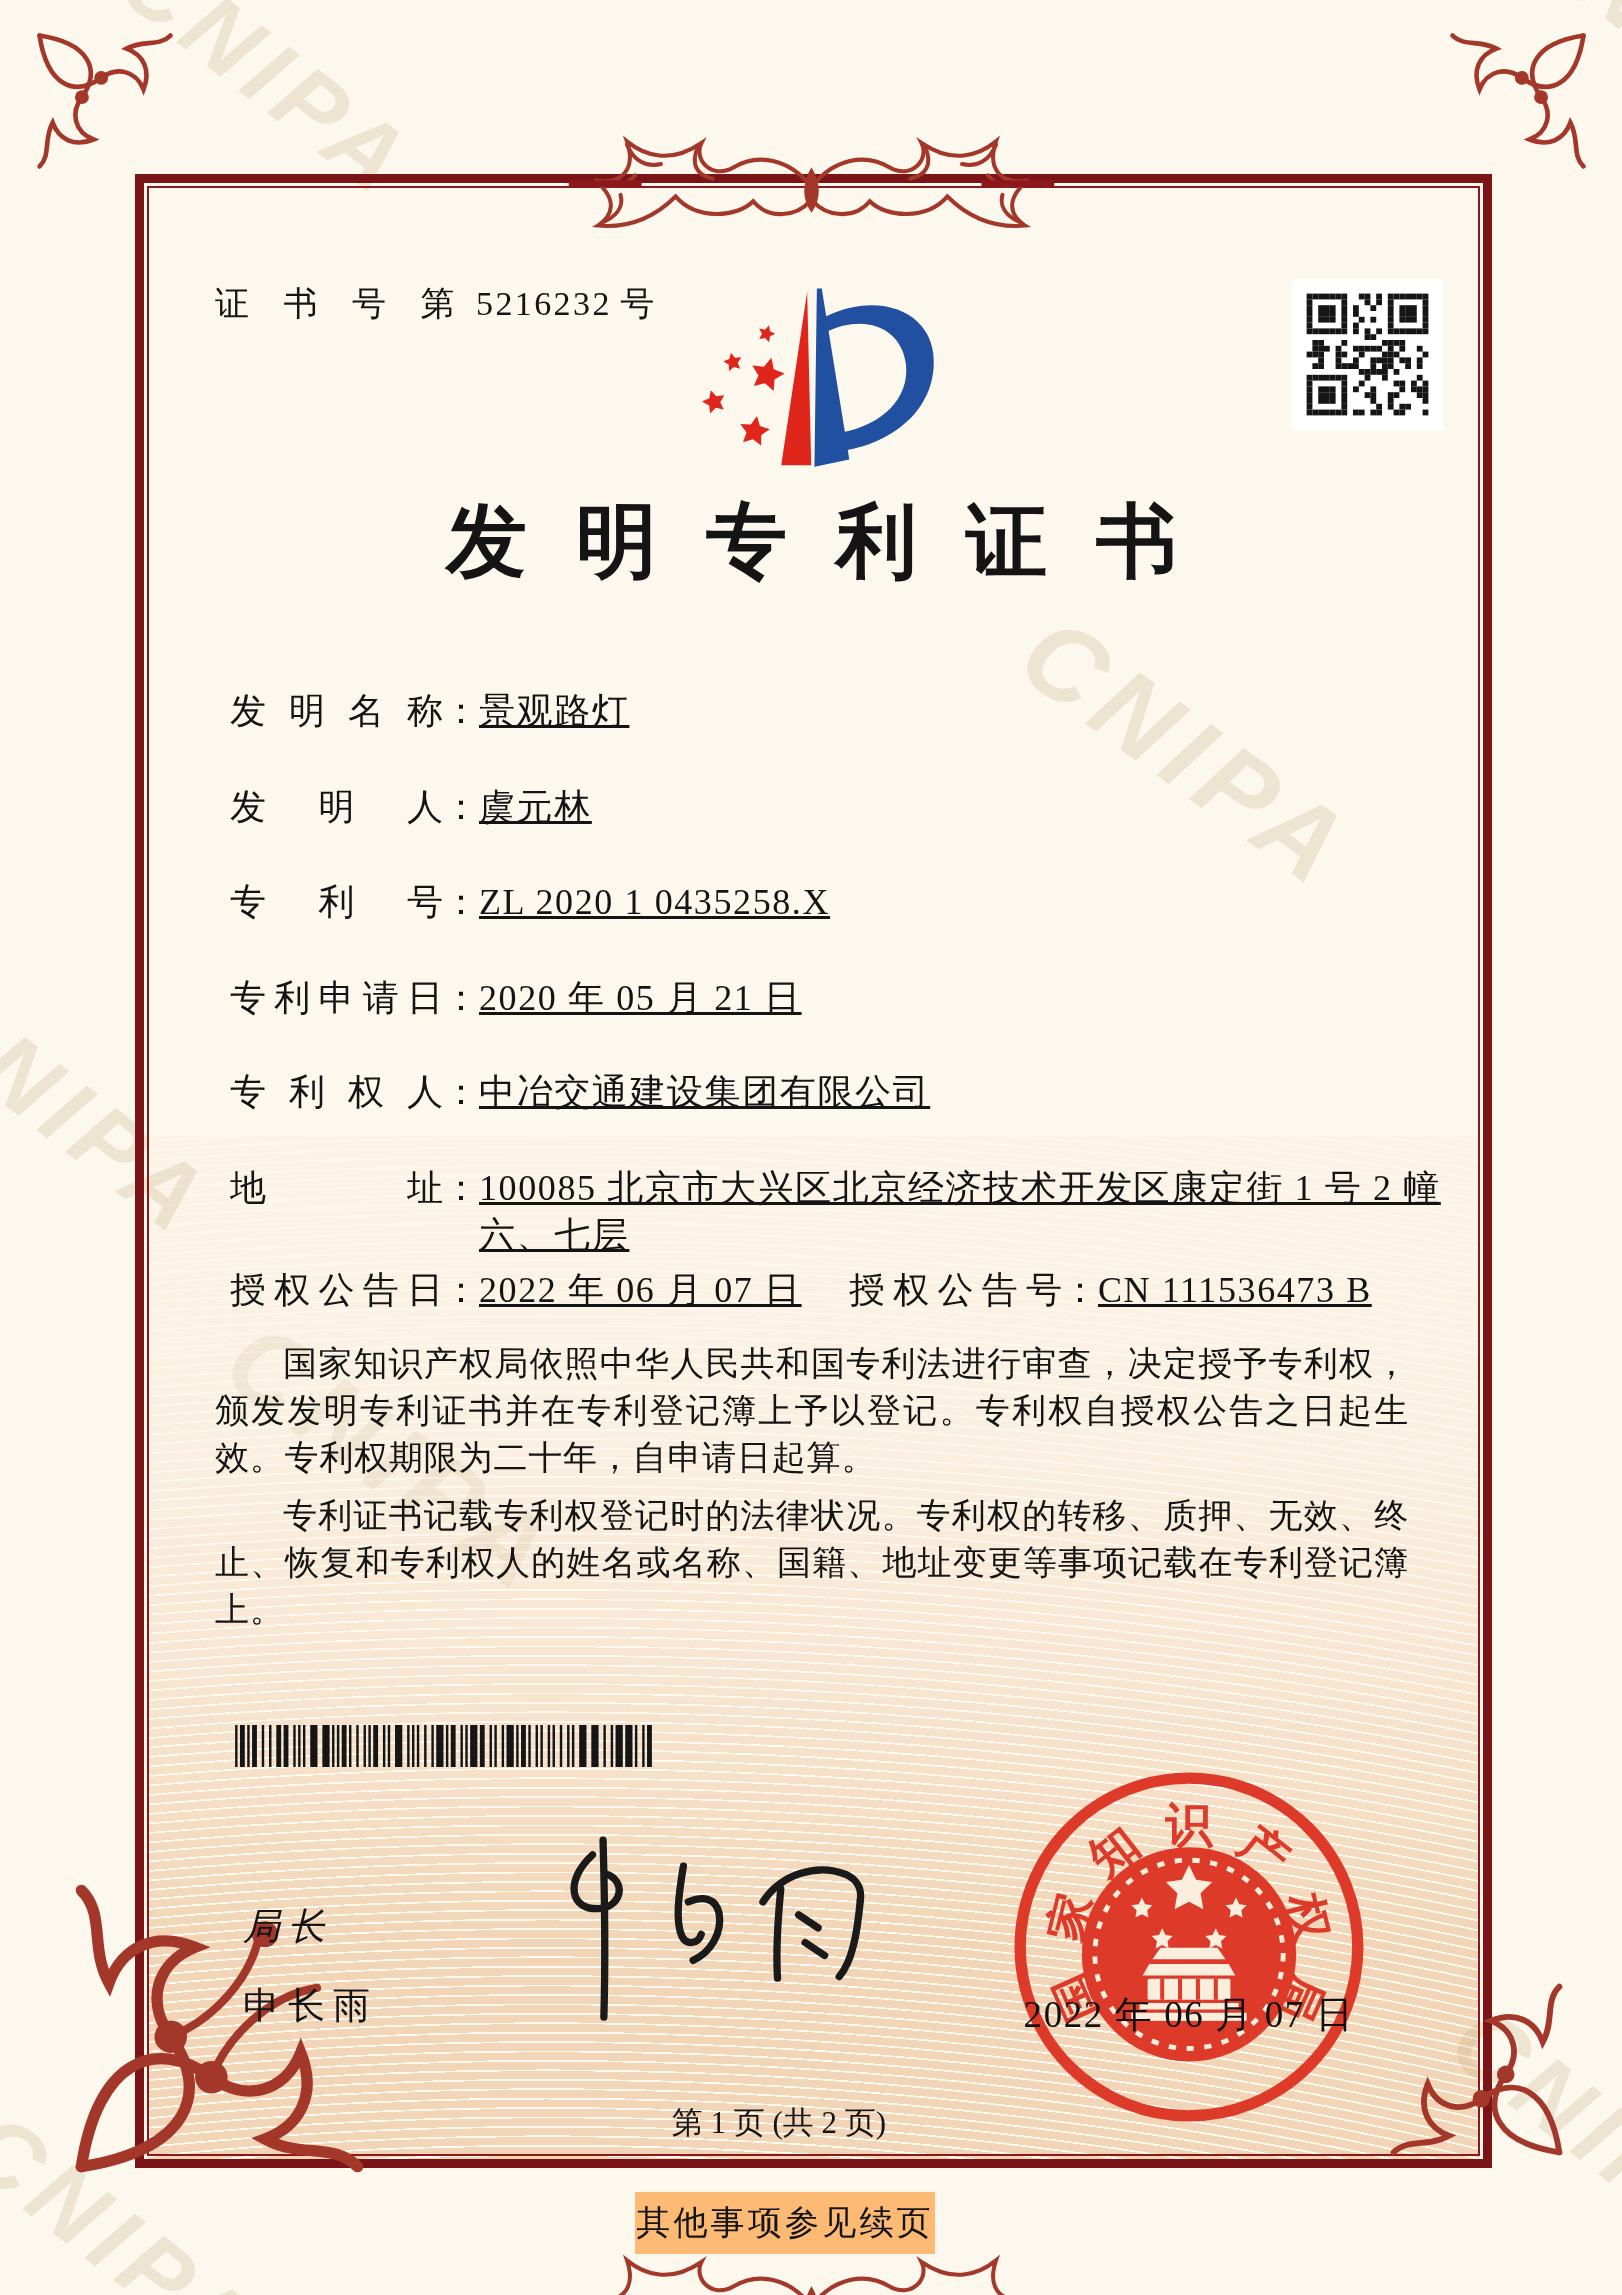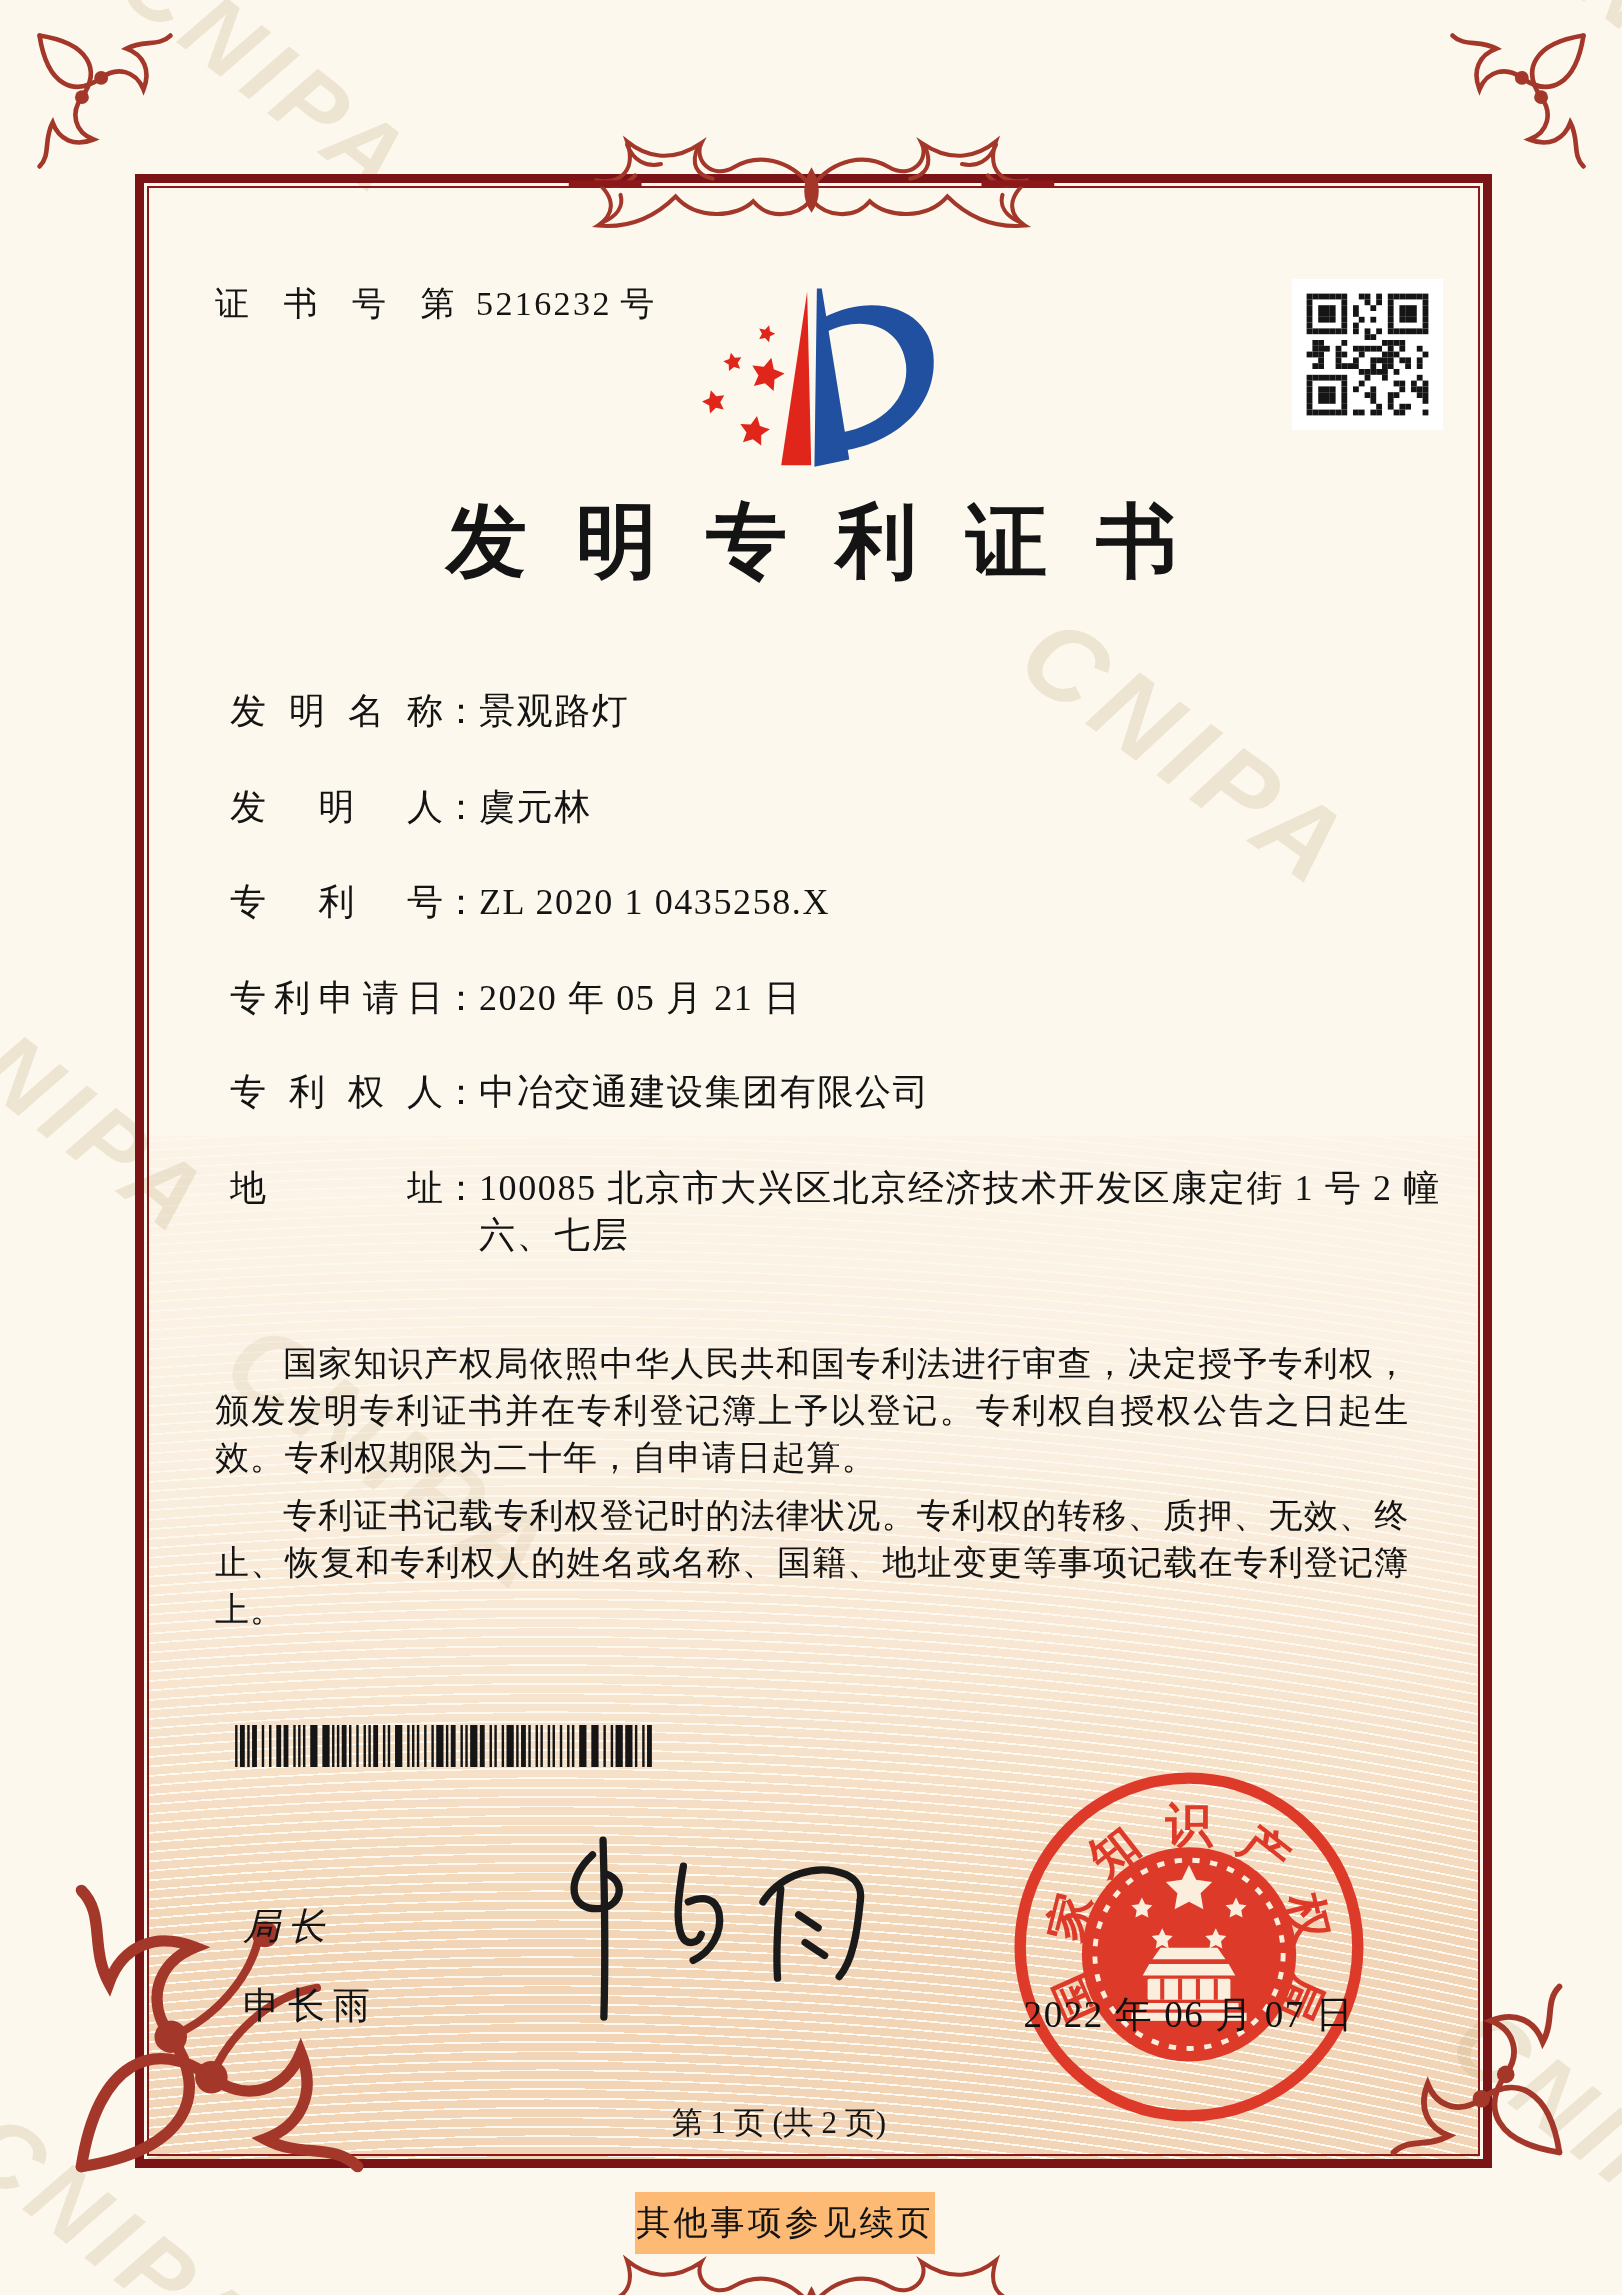--- a/index.html
+++ b/index.html
@@ -45,21 +45,21 @@
   .doc-title {
     position:absolute; left:0; top:488px; width:1623px; text-align:center;
     font-size:81px; font-weight:bold; letter-spacing:49px; text-indent:49px;
   }
   .row { position:absolute; left:230px; width:1185px; font-size:36px; line-height:47px; white-space:nowrap; }
   .flabel {
     display:inline-block; width:213px; vertical-align:top;
     text-align:justify; text-align-last:justify;
   }
   .colon { display:inline-block; vertical-align:top; }
-  .fvalue { display:inline-block; vertical-align:top; letter-spacing:1.6px; }
+  .fvalue { display:inline-block; vertical-align:top; letter-spacing:1.6px;text-decoration:underline; }
   .addr-val { white-space:normal; width:966px; }
   .grant2 { position:absolute; left:619px; top:0; }
   .paras {
     position:absolute; left:215px; top:1340px; width:1194px;
     font-size:34px; line-height:47px; text-align:justify; letter-spacing:0.8px;
   }
   .paras p { text-indent:2em; margin:0 0 11.4px 0; }
   .barcode { position:absolute; left:234px; top:1725px; width:419px; height:42px; }
   .sig-role { position:absolute; left:243px; top:1902px; font-size:37px; letter-spacing:8px;font-style:italic; }
   .sig-name { position:absolute; left:243px; top:1981px; font-size:37px; letter-spacing:8px; }
@@ -394,20 +394,26 @@
     </div>
     <div class="row" style="top:975px">
       <span class="flabel">专利申请日</span><span class="colon">：</span><span class="fvalue">2020 年 05 月 21 日</span>
     </div>
     <div class="row" style="top:1069px">
       <span class="flabel">专 利 权 人</span><span class="colon">：</span><span class="fvalue">中冶交通建设集团有限公司</span>
     </div>
     <div class="row" style="top:1165px">
       <span class="flabel">地 址</span><span class="colon">：</span><span class="fvalue addr-val"><span>100085  北京市大兴区北京经济技术开发区康定街 1 号 2 幢</span><br><span>六、七层</span></span>
     </div>
+    <div class="row" style="top:1267px">
+      <span class="flabel">授权公告日</span><span class="colon">：</span><span class="fvalue">2022 年 06 月 07 日</span>
+      <span class="grant2">
+        <span class="flabel">授权公告号</span><span class="colon">：</span><span class="fvalue">CN 111536473 B</span>
+      </span>
+    </div>
 
     <div class="paras">
       <p>国家知识产权局依照中华人民共和国专利法进行审查，决定授予专利权，颁发发明专利证书并在专利登记簿上予以登记。专利权自授权公告之日起生效。专利权期限为二十年，自申请日起算。</p>
       <p>专利证书记载专利权登记时的法律状况。专利权的转移、质押、无效、终止、恢复和专利权人的姓名或名称、国籍、地址变更等事项记载在专利登记簿上。</p>
     </div>
 
     <svg class="barcode" id="barcode-svg" viewBox="0 0 516 52">
         <rect x="0" y="0" width="3" height="52" fill="#151515"></rect>
         <rect x="6" y="0" width="6" height="52" fill="#151515"></rect>
         <rect x="15" y="0" width="3" height="52" fill="#151515"></rect>

